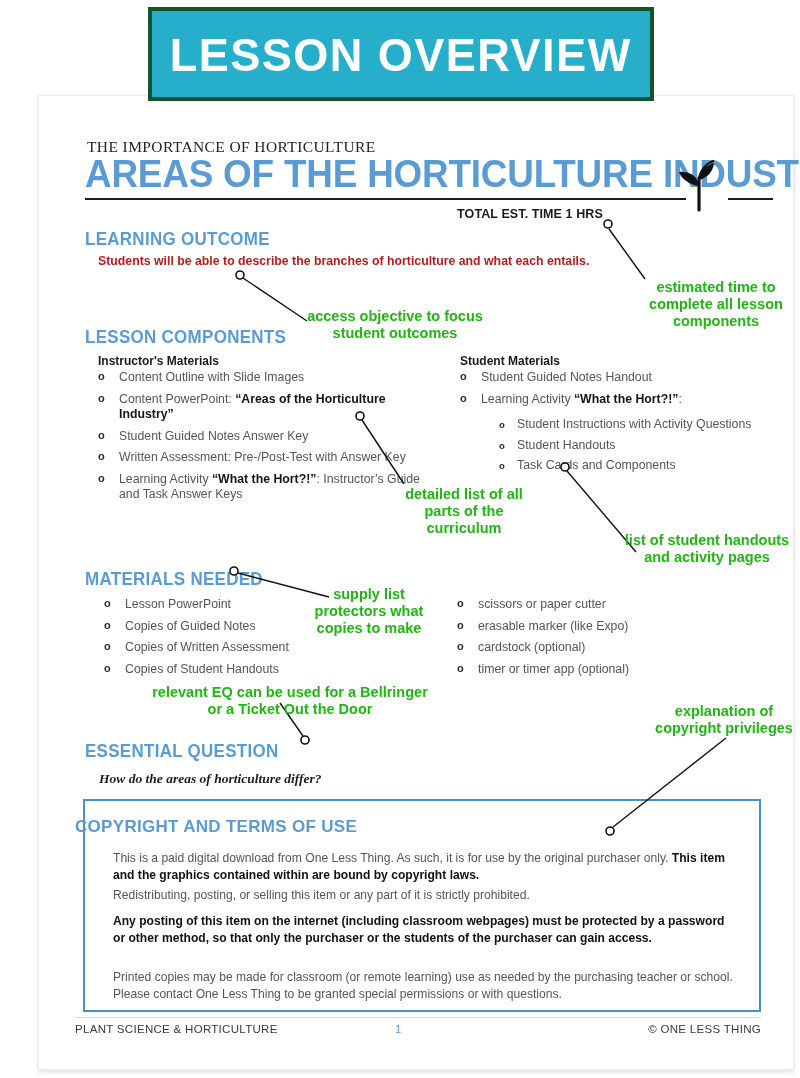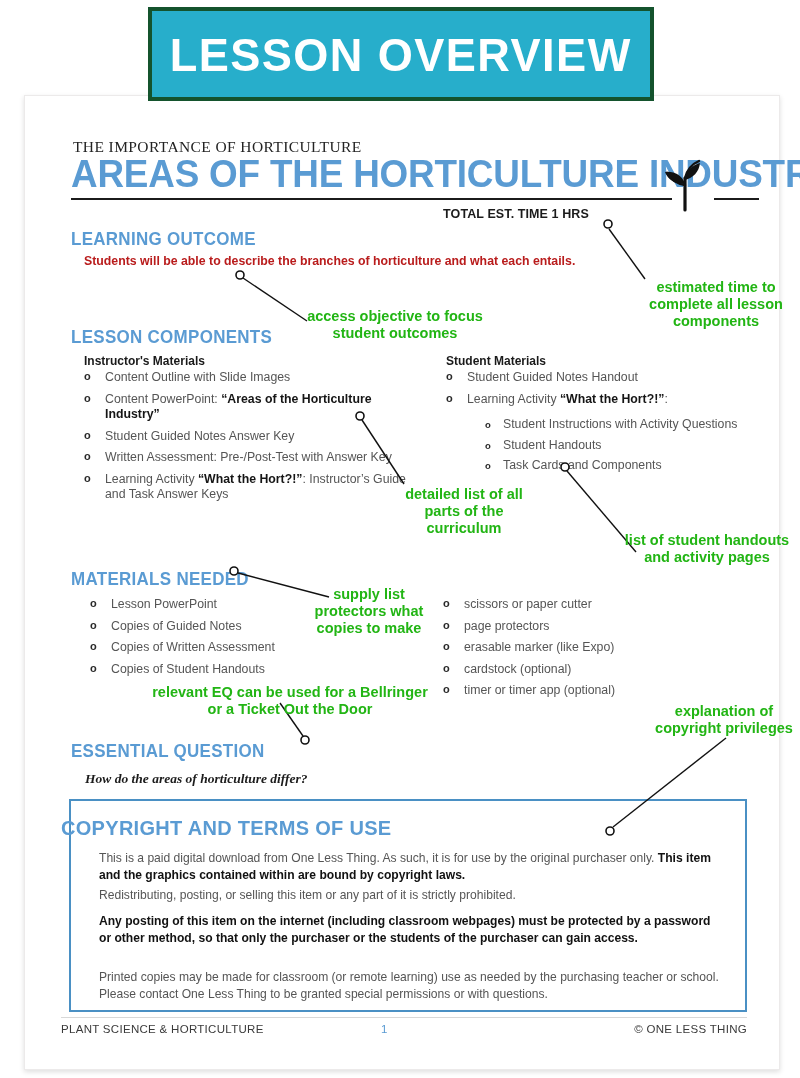--- a/index.html
+++ b/index.html
@@ -11,21 +11,21 @@
     width: 800px;
     height: 1078px;
     position: relative;
     font-family: "Liberation Sans", sans-serif;
     overflow: hidden;
   }
 
   
   #page-sheet {
     position: absolute;
-    left: 24px;
+    left: 38px;
     top: 95px;
     width: 756px;
     height: 975px;
     background: #ffffff;
     border: 1px solid #eceaea;
     box-shadow: 0 2px 5px rgba(0,0,0,0.13);
     box-sizing: border-box;
   }
 
   
@@ -212,21 +212,21 @@
     height: 213px;
     border: 2px solid #4a90c4;
     box-sizing: border-box;
   }
   #copyright-heading {
     position: absolute;
     left: 36px;
     top: 721px;
     font-family: "Liberation Sans Narrow", "Liberation Sans", sans-serif;
     font-weight: bold;
-    font-size: 20px;
+    font-size: 17px;
     letter-spacing: 0.3px;
     color: #5a9bd3;
     white-space: nowrap;
   }
   .cp-para {
     position: absolute;
     left: 74px;
     width: 622px;
     font-size: 12.1px;
     line-height: 16.5px;
@@ -322,21 +322,20 @@
 
     <div class="sec-head" style="left:46px; top:473px;">MATERIALS NEEDED</div>
     <ul class="doclist" id="materials-left-list" style="left:58px; top:501px; width:300px;">
         <li>Lesson PowerPoint</li>
         <li>Copies of Guided Notes</li>
         <li>Copies of Written Assessment</li>
         <li>Copies of Student Handouts</li>
       </ul>
     <ul class="doclist" id="materials-right-list" style="left:411px; top:501px; width:300px;">
         <li>scissors or paper cutter</li>
-        <li>page protectors</li>
         <li>erasable marker (like Expo)</li>
         <li>cardstock (optional)</li>
         <li>timer or timer app (optional)</li>
       </ul>
 
     <div class="sec-head" style="left:46px; top:645px;">ESSENTIAL QUESTION</div>
     <div class="eq-text">How do the areas of horticulture differ?</div>
 
     <div id="copyright-box"></div>
     <div id="copyright-heading">COPYRIGHT AND TERMS OF USE</div>

